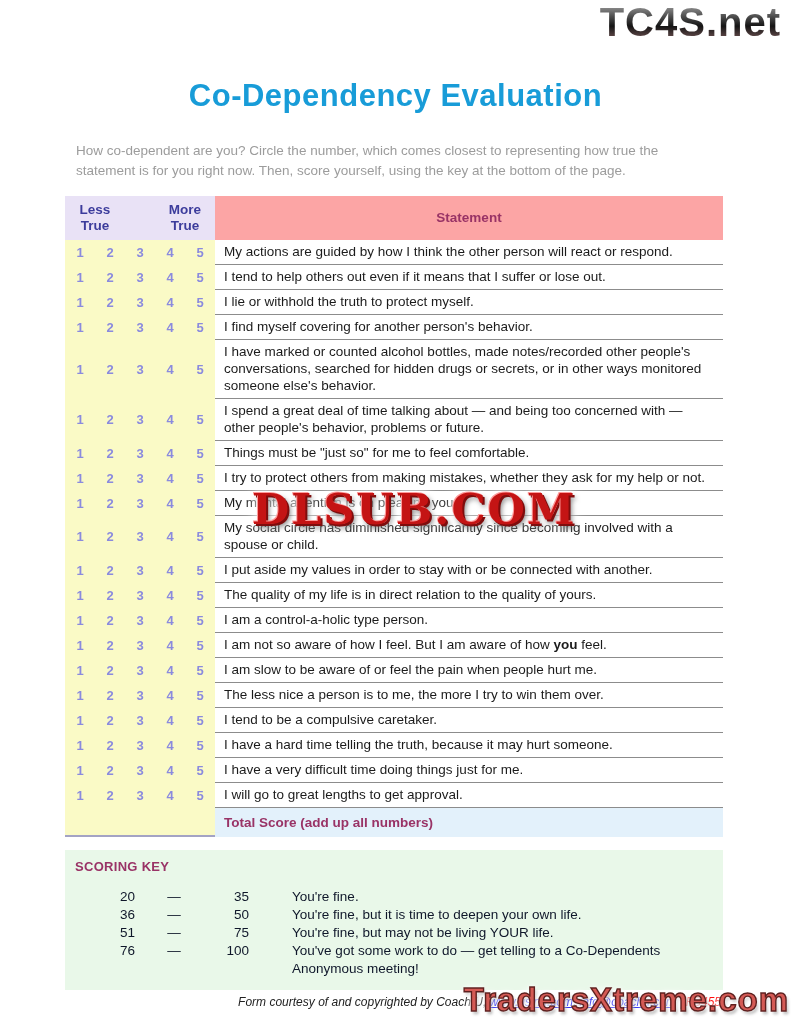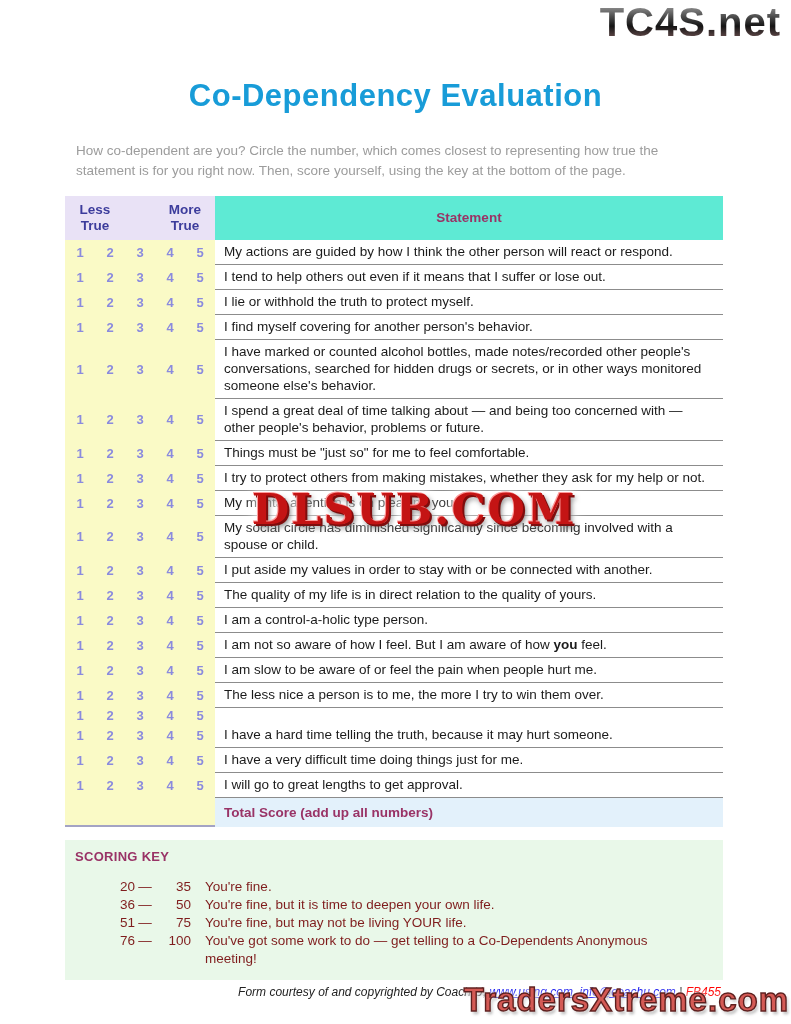--- a/index.html
+++ b/index.html
@@ -16,40 +16,40 @@
   .instructions { margin:27px 70px 4px 76px; font-size:13.5px; line-height:1.45; color:#9c9c9c; }
 
   
   .qtable { margin:16px 68px 0 65px; width:658px; }
   .thead { display:flex; }
   .thead .left { width:150px; background:#e9e2f6; display:grid; grid-template-columns:repeat(5,30px); align-items:center; padding:6px 0 5px; }
   .thead .hlabel { color:#3c3c9c; font-weight:bold; font-size:13.5px; text-align:center; line-height:1.2;
                    width:46px; margin:0 auto; }
   .hl-less { grid-column:1 / 3; }
   .hl-more { grid-column:4 / 6; }
-  .thead .right { width:508px; background:#5eead4; display:flex; align-items:center; justify-content:center; }
+  .thead .right { width:508px; background:#fca5a5; display:flex; align-items:center; justify-content:center; }
   .thead .right span { color:#993366; font-weight:bold; font-size:13.5px; }
 
   .trow { display:flex; }
   .nums { width:150px; background:#fafac6; display:grid; grid-template-columns:repeat(5,30px); align-items:center; }
   .num { color:#8a8ade; font-weight:bold; font-size:13px; text-align:center; cursor:pointer; }
   .stmt { width:508px; border-bottom:1px solid #8c8c8c; padding:3px 6px 4px 9px; font-size:13.5px; line-height:17px; color:#1b1b1b;
           display:flex; flex-direction:column; justify-content:center; }
   .stmt b { font-weight:bold; }
 
   .total-row { display:flex; }
   .total-row .nums-empty { width:150px; background:#fafac6; border-bottom:2px solid #a3a3c4; }
   .total-row .total-cell { width:508px; background:#e3f1fb; padding:5px 6px 6px 9px; }
   .total-row .total-cell span { color:#993366; font-weight:bold; font-size:13.5px; }
 
   
   .scoring { margin:13px 68px 0 65px; width:658px; background:#e9f8e9; padding:9px 23px 12px 10px; }
   .scoring-title { color:#993366; font-weight:bold; font-size:13px; letter-spacing:0.3px; }
   .key-rows { margin:14px 0 0 26px; }
-  .key-row { display:grid; grid-template-columns:34px 20px 36px 1fr; font-size:13.5px; color:#7f1d1d; line-height:18px; }
+  .key-row { display:grid; grid-template-columns:34px 20px 36px 1fr; font-size:13.5px; color:#0f172a; line-height:18px;gap:29px; }
   .key-low { text-align:right; }
   .key-dash { text-align:center; }
   .key-high { text-align:right; }
   .key-text { padding-left:14px; }
 
   
   .attribution { margin:5px 70px 0 0; text-align:right; font-size:12px; font-style:italic; color:#222; }
   .attribution a { color:#0000ee; text-decoration:underline; cursor:pointer; }
   .attribution .code { color:#ff0000; }
 
@@ -278,20 +278,23 @@
           </div>
         </div>
         <div class="trow">
           <div class="nums">
             <span class="num">1</span>
             <span class="num">2</span>
             <span class="num">3</span>
             <span class="num">4</span>
             <span class="num">5</span>
           </div>
+          <div class="stmt">
+            <div>I tend to be a compulsive caretaker.</div>
+          </div>
         </div>
         <div class="trow">
           <div class="nums">
             <span class="num">1</span>
             <span class="num">2</span>
             <span class="num">3</span>
             <span class="num">4</span>
             <span class="num">5</span>
           </div>
           <div class="stmt">

